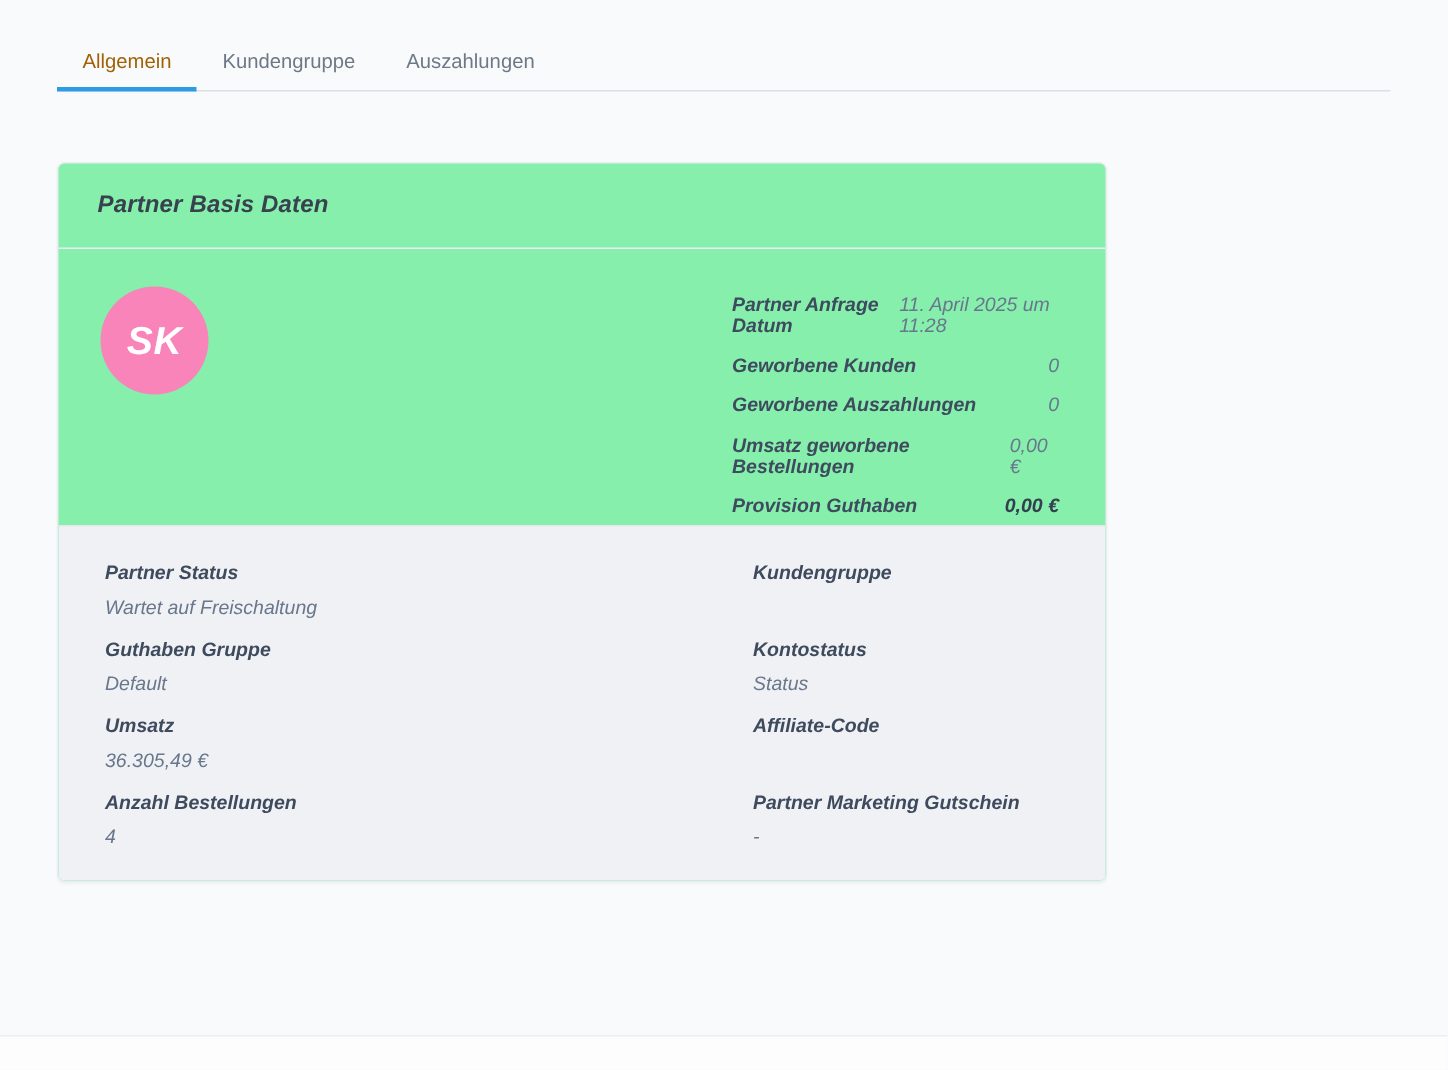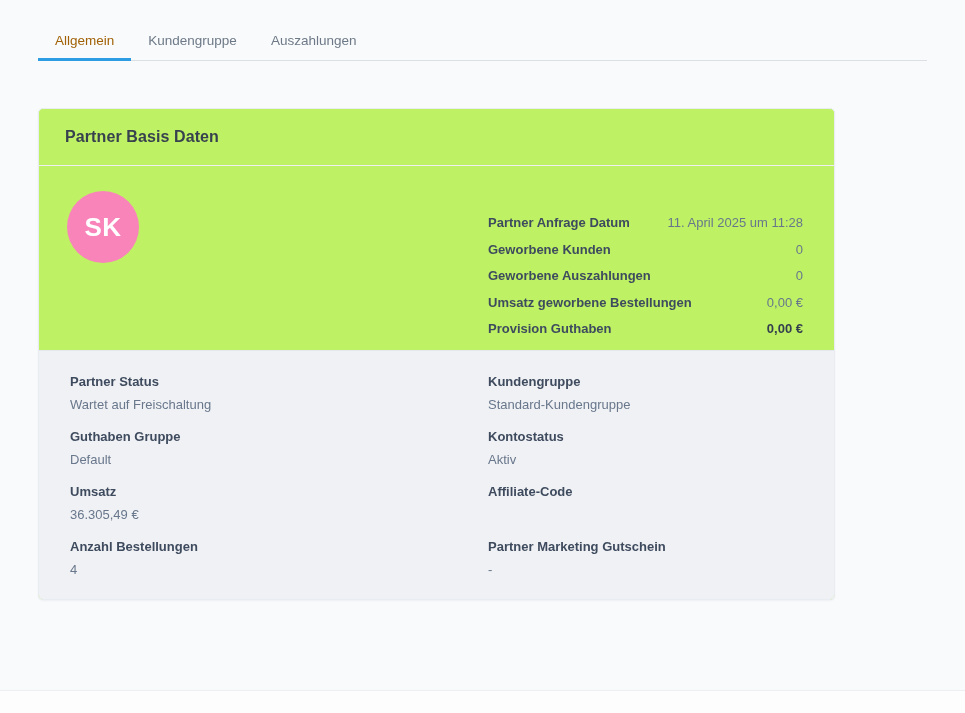--- a/index.html
+++ b/index.html
@@ -35,26 +35,27 @@
     color: #a16207;
     border-bottom-color: #2d9ce3;
     font-weight: 400;
   }
 
   
   .card {
     position: absolute;
     left: 38px;
     top: 108px;
-    width: 797px;
-    background: #bef264;
+    width: 700px;
+    background: #86efac;
     border: 1px solid #e9ecf0;
     border-radius: 5px;
     box-shadow: 0 1px 2px rgba(30, 40, 60, 0.05);
     overflow: hidden;
+    font-style: italic;
   }
   .card-header {
     height: 57px;
     display: flex;
     align-items: center;
     padding: 0 26px;
     border-bottom: 1px solid #edeff2;
   }
   .card-title {
     font-size: 16px;
@@ -80,21 +81,20 @@
     color: #ffffff;
     font-size: 26px;
     font-weight: 700;
     letter-spacing: .5px;
   }
   .summary-rows {
     position: absolute;
     left: 449px;
     right: 31px;
     top: 30px;
-    margin-top: 20px;
   }
   .summary-row {
     display: flex;
     justify-content: space-between;
     align-items: baseline;
     margin-bottom: 12.5px;
     font-size: 13px;
     line-height: 14px;
   }
   .summary-row .s-label {
@@ -111,20 +111,21 @@
 
   
   .detail-section {
     background: #f0f1f4;
     border-top: 1px solid #e4e7eb;
     padding: 24px 31px 22px 31px;
     display: grid;
     grid-template-columns: 418px 1fr;
     column-gap: 0;
     row-gap: 18px;
+    gap: 14px;
   }
   .field { font-size: 13px; }
   .field .f-label {
     font-weight: 700;
     color: #3e4b5e;
     margin-bottom: 9px;
     line-height: 14px;
   }
   .field .f-value {
     color: #68778c;
@@ -202,31 +203,30 @@
 
   <div class="detail-section">
 
       <div class="field">
         <div class="f-label">Partner Status</div>
         <div class="f-value">Wartet auf Freischaltung</div>
       </div>
 
       <div class="field">
         <div class="f-label">Kundengruppe</div>
-        <div class="f-value">Standard-Kundengruppe</div>
       </div>
 
       <div class="field">
         <div class="f-label">Guthaben Gruppe</div>
         <div class="f-value">Default</div>
       </div>
 
       <div class="field">
         <div class="f-label">Kontostatus</div>
-        <div class="f-value">Aktiv</div>
+        <div class="f-value">Status</div>
       </div>
 
       <div class="field">
         <div class="f-label">Umsatz</div>
         <div class="f-value">36.305,49 €</div>
       </div>
 
       <div class="field">
         <div class="f-label">Affiliate-Code</div>
       </div>

